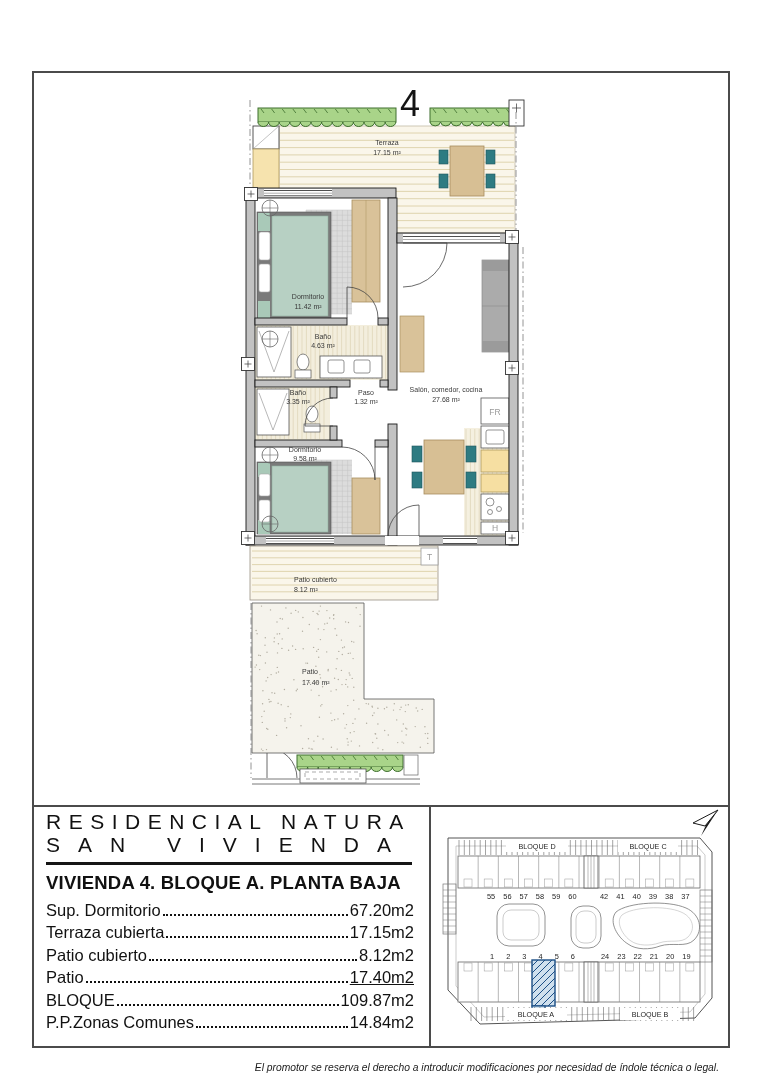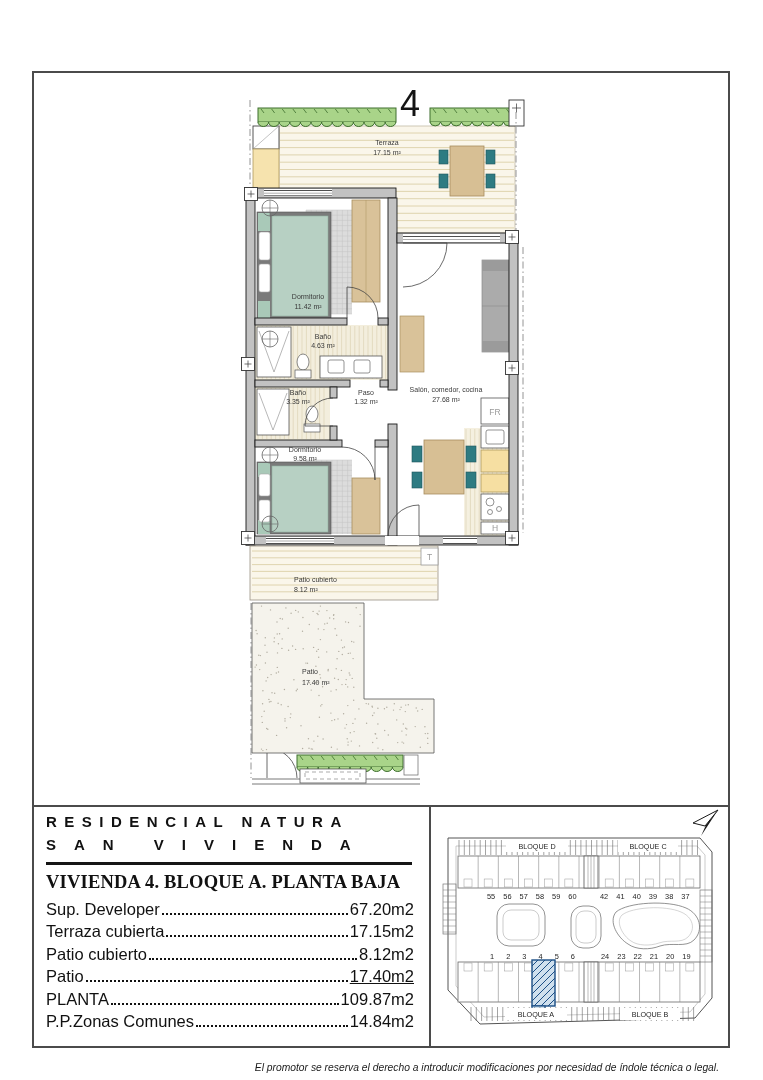--- a/index.html
+++ b/index.html
@@ -9,25 +9,25 @@
   .div-h{position:absolute;left:32px;top:805px;width:698px;height:2px;background:#4b4b4b;}
   .div-v{position:absolute;left:429px;top:805px;width:2px;height:241px;background:#4b4b4b;}
   svg{position:absolute;left:0;top:0;}
   svg text{font-family:"Liberation Sans",sans-serif;}
   .big4{font-size:36px;fill:#141414;font-weight:400;}
   .rl{font-size:7px;fill:#3a3a3a;}
   .app{font-size:8.5px;fill:#9a9a9a;}
   .st{font-size:7.2px;fill:#1e1e1e;}
   .num{font-size:7.4px;fill:#1e1e1e;}
   .titleblock{position:absolute;left:46px;top:810px;width:368px;color:#111;}
-  .proj-line{margin:0;white-space:nowrap;font-weight:700;font-size:15px;line-height:23px;}
+  .proj-line{margin:0;white-space:nowrap;font-weight:400;font-size:21px;line-height:23px;}
   .proj-line.l1{letter-spacing:7.5px;}
   .proj-line.l2{letter-spacing:18px;}
   .rule{height:3px;background:#151515;margin:6px 0 7px;width:366px;}
-  .unit-title{font-size:18.5px;font-weight:700;margin:7px 0 5px;white-space:nowrap;letter-spacing:0.2px;font-family:Liberation Serif, serif;}
+  .unit-title{font-size:18.5px;font-weight:700;margin:7px 0 5px;white-space:nowrap;letter-spacing:0.2px;}
   .spec-row{display:flex;align-items:baseline;font-size:16.5px;line-height:22.4px;}
   .spec-label{white-space:nowrap;}
   .leader{flex:1;border-bottom:2.4px dotted #111;margin:0 2px 3px;min-width:10px;}
   .spec-value{white-space:nowrap;}
   .spec-value.u{text-decoration:underline;}
   .disclaimer{position:absolute;right:33px;top:1051px;width:600px;text-align:right;
               font-style:italic;font-size:10.3px;line-height:12.8px;color:#1b1b1b;}
   .disc-line{margin:11px;}
 </style>
 </head>
@@ -909,41 +909,41 @@
     </g>
   </svg>
 
   <div class="titleblock">
     <p class="proj-line l1">RESIDENCIAL NATURA</p>
     <p class="proj-line l2">SAN VIVIENDA</p>
     <div class="rule"></div>
     <p class="unit-title">VIVIENDA 4. BLOQUE A. PLANTA BAJA</p>
 
     <div class="spec-row">
-      <span class="spec-label">Sup. Developer</span>
+      <span class="spec-label">Sup. Dormitorio</span>
       <span class="leader"></span>
       <span class="spec-value">67.20m2</span>
     </div>
     <div class="spec-row">
       <span class="spec-label">Terraza cubierta</span>
       <span class="leader"></span>
       <span class="spec-value">17.15m2</span>
     </div>
     <div class="spec-row">
       <span class="spec-label">Patio cubierto</span>
       <span class="leader"></span>
       <span class="spec-value">8.12m2</span>
     </div>
     <div class="spec-row">
       <span class="spec-label">Patio</span>
       <span class="leader"></span>
       <span class="spec-value u">17.40m2</span>
     </div>
     <div class="spec-row">
-      <span class="spec-label">PLANTA</span>
+      <span class="spec-label">BLOQUE</span>
       <span class="leader"></span>
       <span class="spec-value">109.87m2</span>
     </div>
     <div class="spec-row">
       <span class="spec-label">P.P.Zonas Comunes</span>
       <span class="leader"></span>
       <span class="spec-value">14.84m2</span>
     </div>
   </div>
 

